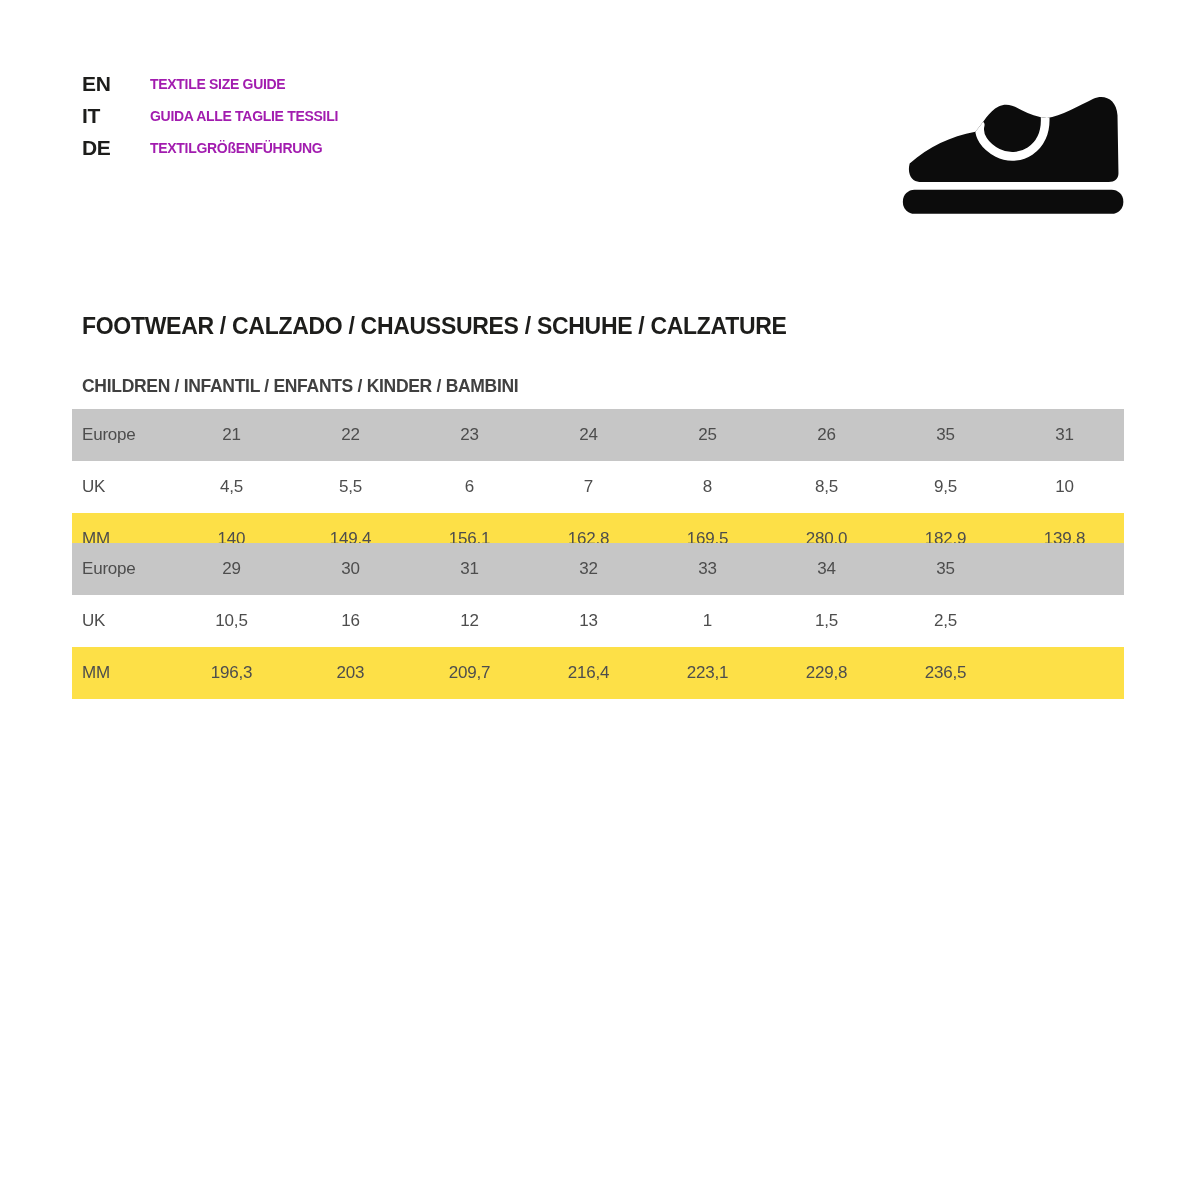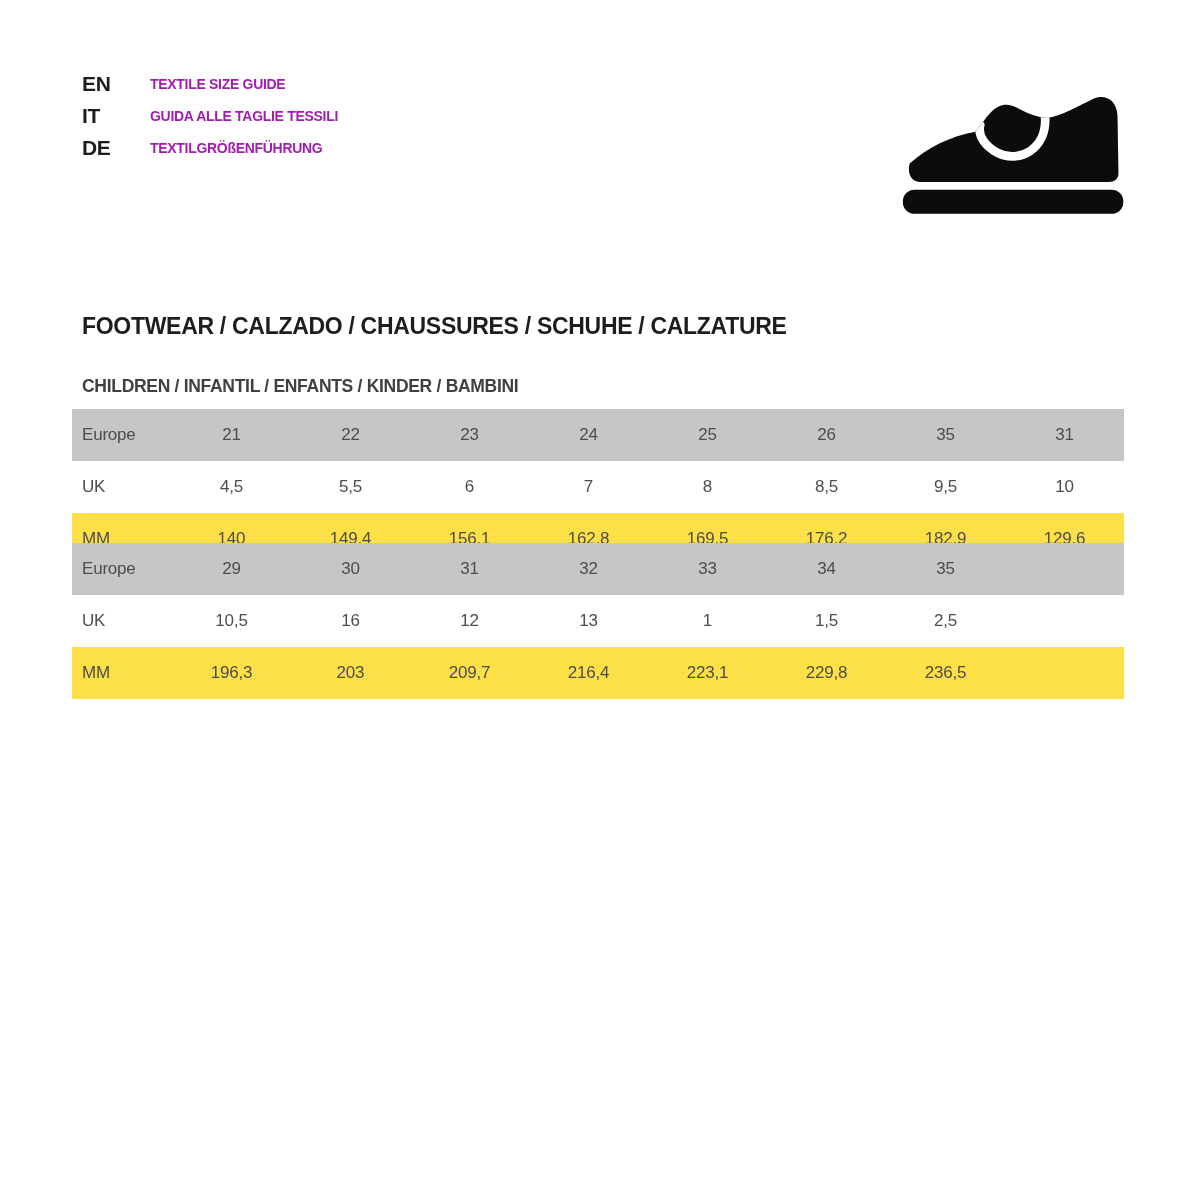--- a/index.html
+++ b/index.html
@@ -185,23 +185,23 @@
         <td>9,5</td>
         <td>10</td>
       </tr>
       <tr class="r-mm">
         <td class="lbl">MM</td>
         <td>140</td>
         <td>149,4</td>
         <td>156,1</td>
         <td>162,8</td>
         <td>169,5</td>
-        <td>176,2</td>
+        <td>280,0</td>
         <td>182,9</td>
-        <td>129,6</td>
+        <td>139,8</td>
       </tr>
     </tbody>
   </table>
 
   <table class="size-table t2">
     <tbody>
       <tr class="r-europe">
         <td class="lbl">Europe</td>
         <td>29</td>
         <td>30</td>

